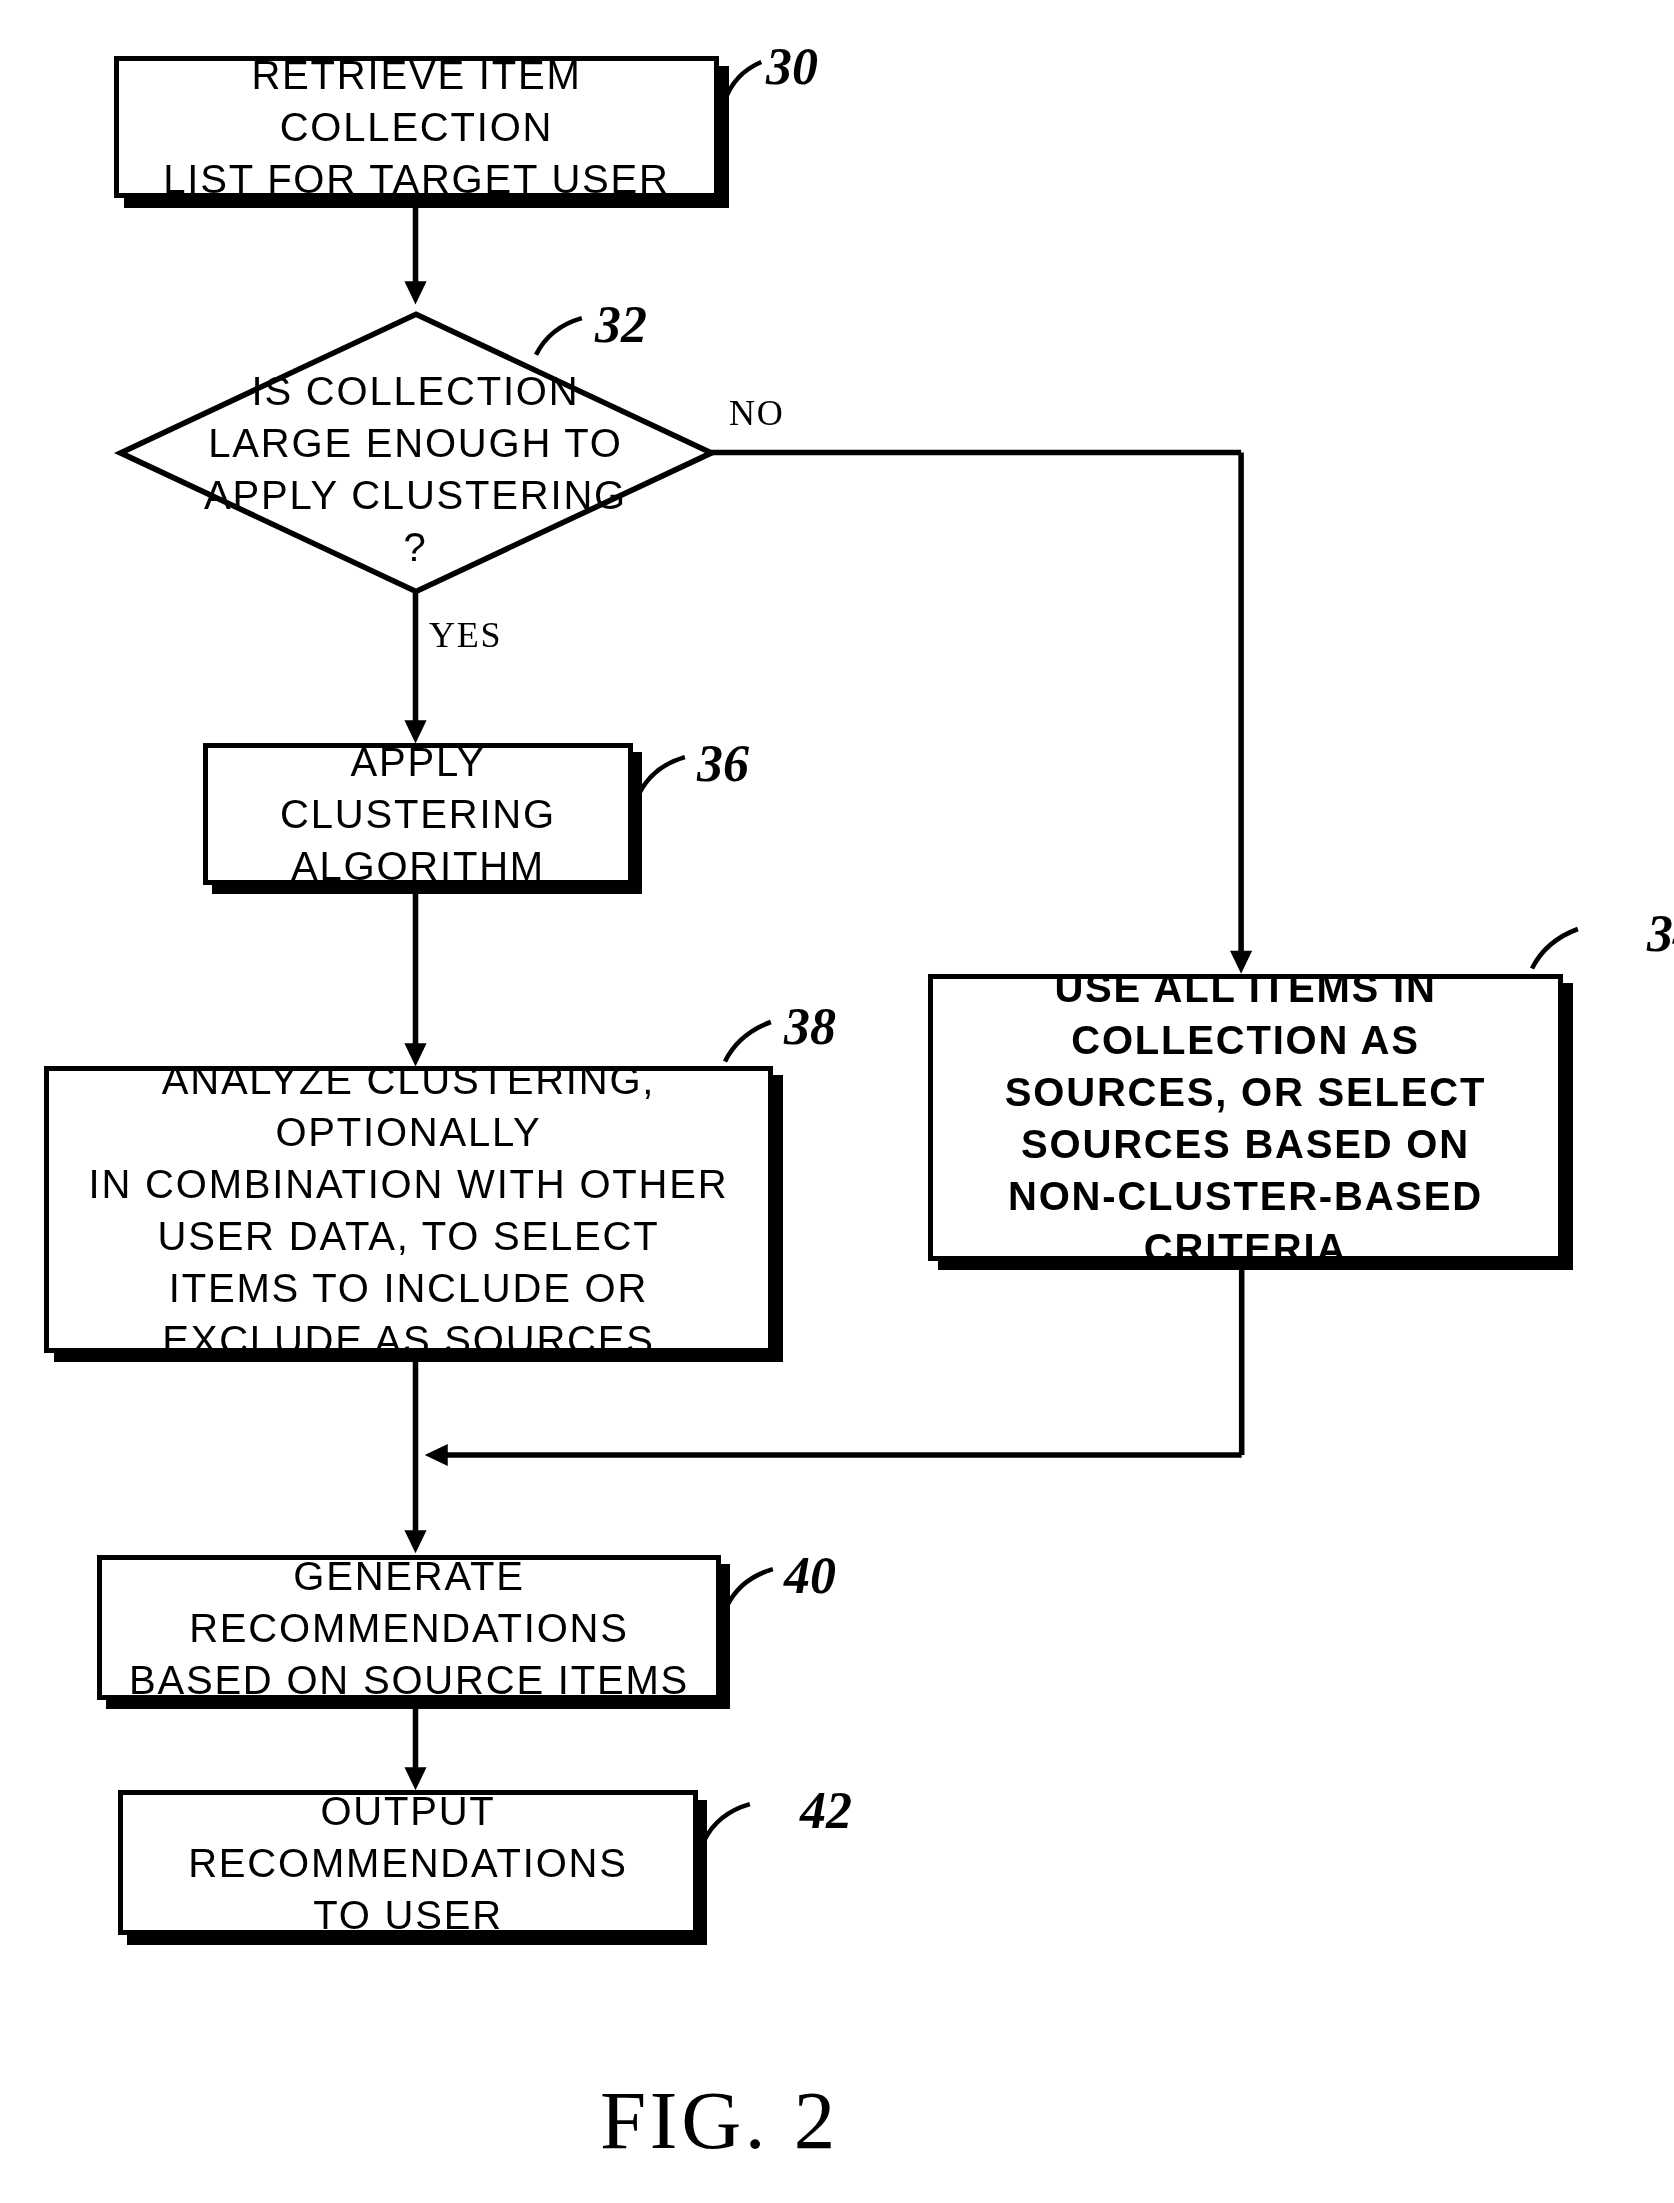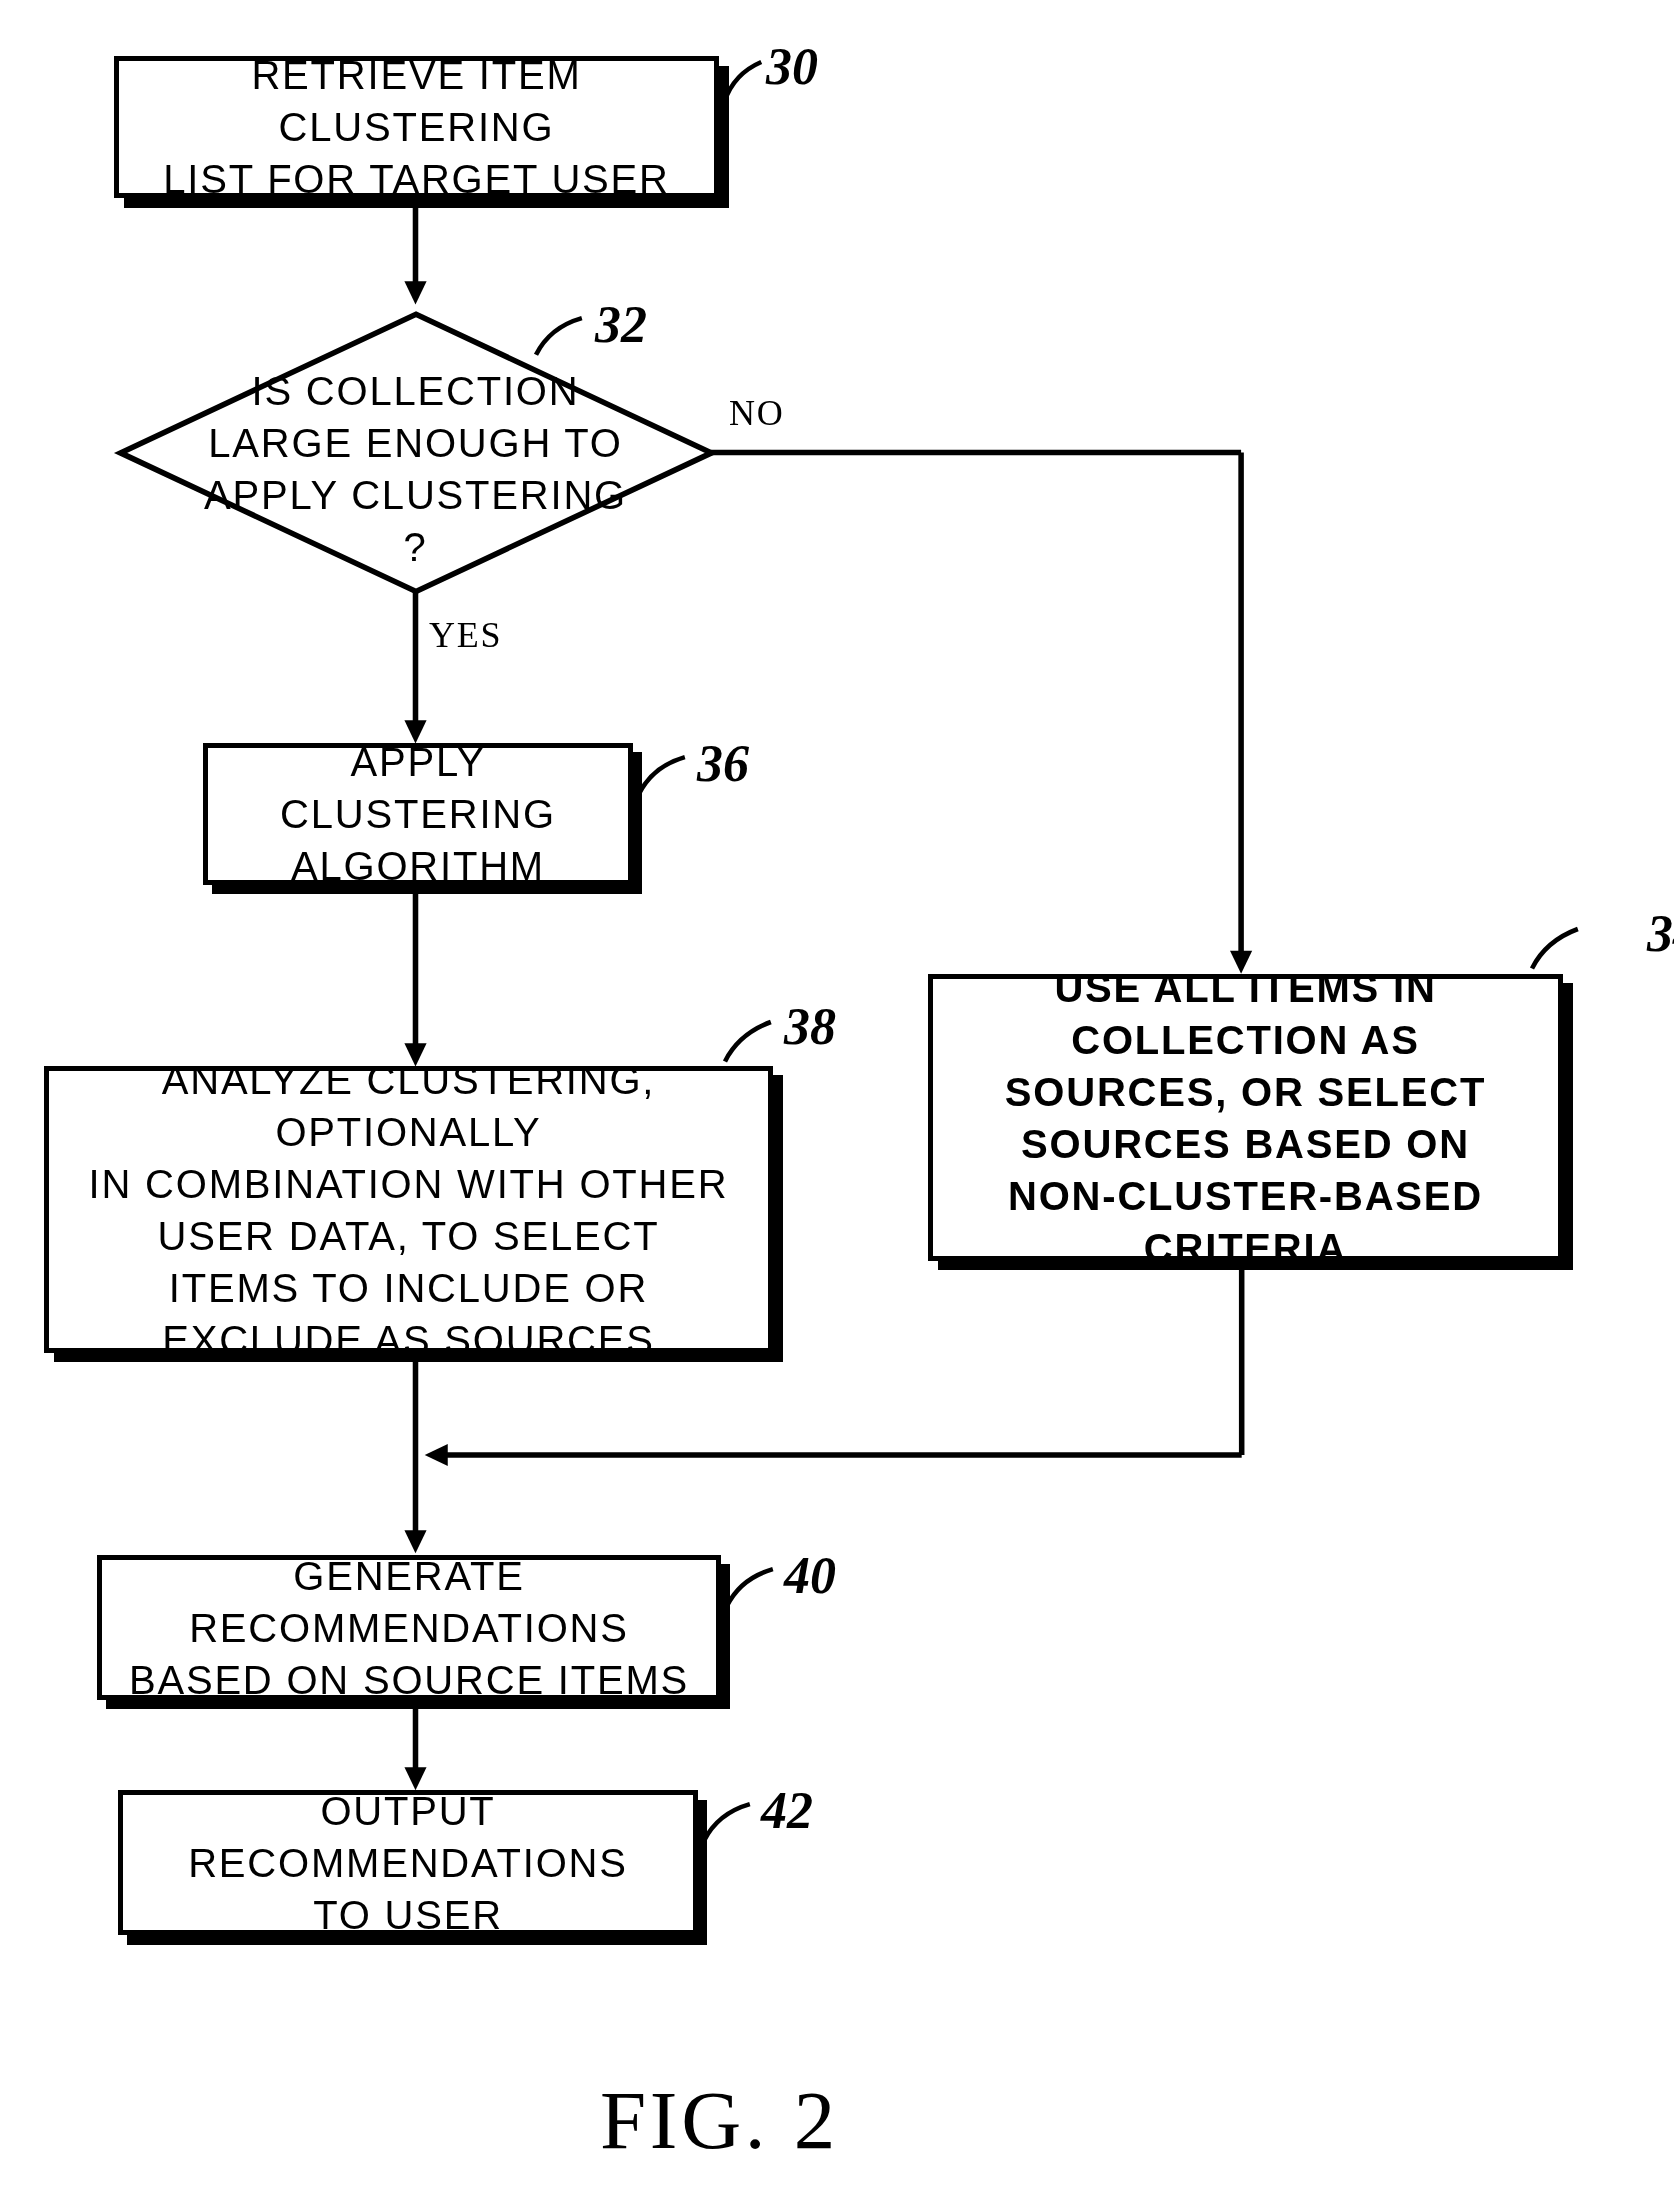--- a/index.html
+++ b/index.html
@@ -61,21 +61,21 @@
       top: 0;
       left: 0;
     }
   </style>
 </head>
 <body>
 
 <div class="container">
 
   <div class="shadow" style="left:124px; top:66px; width:605px; height:142px;"></div>
-  <div class="box" style="left:114px; top:56px; width:605px; height:142px; white-space:pre-line;">RETRIEVE ITEM CLUSTERING
+  <div class="box" style="left:114px; top:56px; width:605px; height:142px; white-space:pre-line;">RETRIEVE ITEM COLLECTION
 LIST FOR TARGET USER</div>
 
   <svg width="55" height="55" style="left:720px; top:51px;" viewBox="0 0 60 60">
     <path d="M 5 55 Q 15 25 45 12" stroke="black" stroke-width="5" fill="none"></path>
   </svg>
   <div class="label" style="left:766px; top:37px;">30</div>
 
   <svg width="37" height="111" style="left:397px; top:198px;" viewBox="0 0 40 120">
     <line x1="20" y1="0" x2="20" y2="95" stroke="black" stroke-width="6"></line>
     <polygon points="20,115 8,90 32,90" fill="black"></polygon>
@@ -172,18 +172,18 @@
     <polygon points="20,97 8,72 32,72" fill="black"></polygon>
   </svg>
 
   <div class="shadow" style="left:127px; top:1800px; width:580px; height:145px;"></div>
   <div class="box" style="left:118px; top:1790px; width:580px; height:145px; white-space:pre-line;text-align:center;">OUTPUT RECOMMENDATIONS
 TO USER</div>
 
   <svg width="65" height="55" style="left:699px; top:1795px;" viewBox="0 0 70 60">
     <path d="M 5 50 Q 20 20 55 10" stroke="black" stroke-width="5" fill="none"></path>
   </svg>
-  <div class="label" style="left:761px; top:1781px;">42</div>
+  <div class="label" style="left:800px; top:1781px;">42</div>
 
   <div class="figure-label" style="left:600px; top:2072px;">FIG.  2</div>
 
 </div>
 
 
 </body></html>

